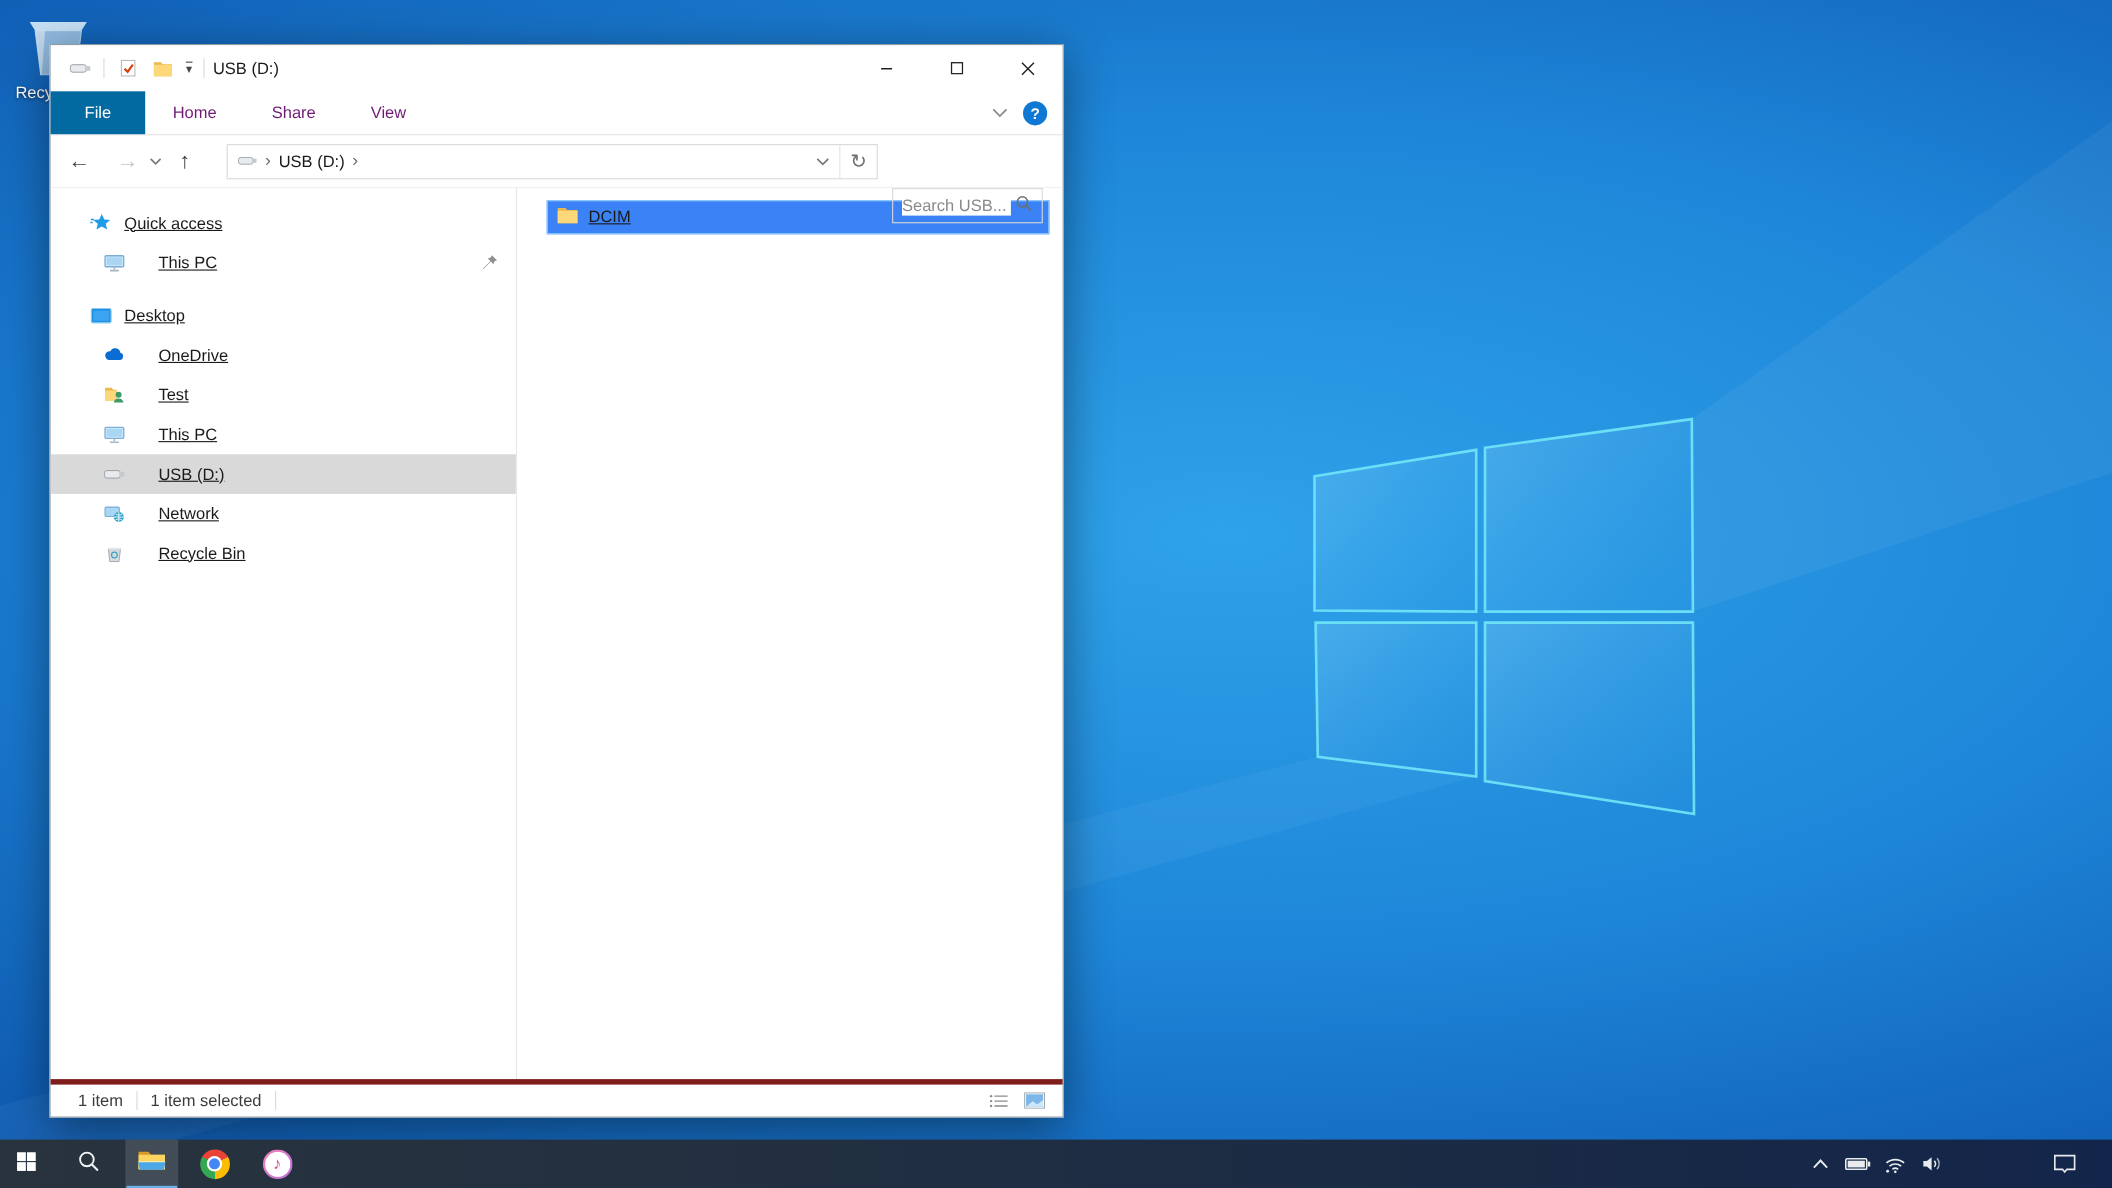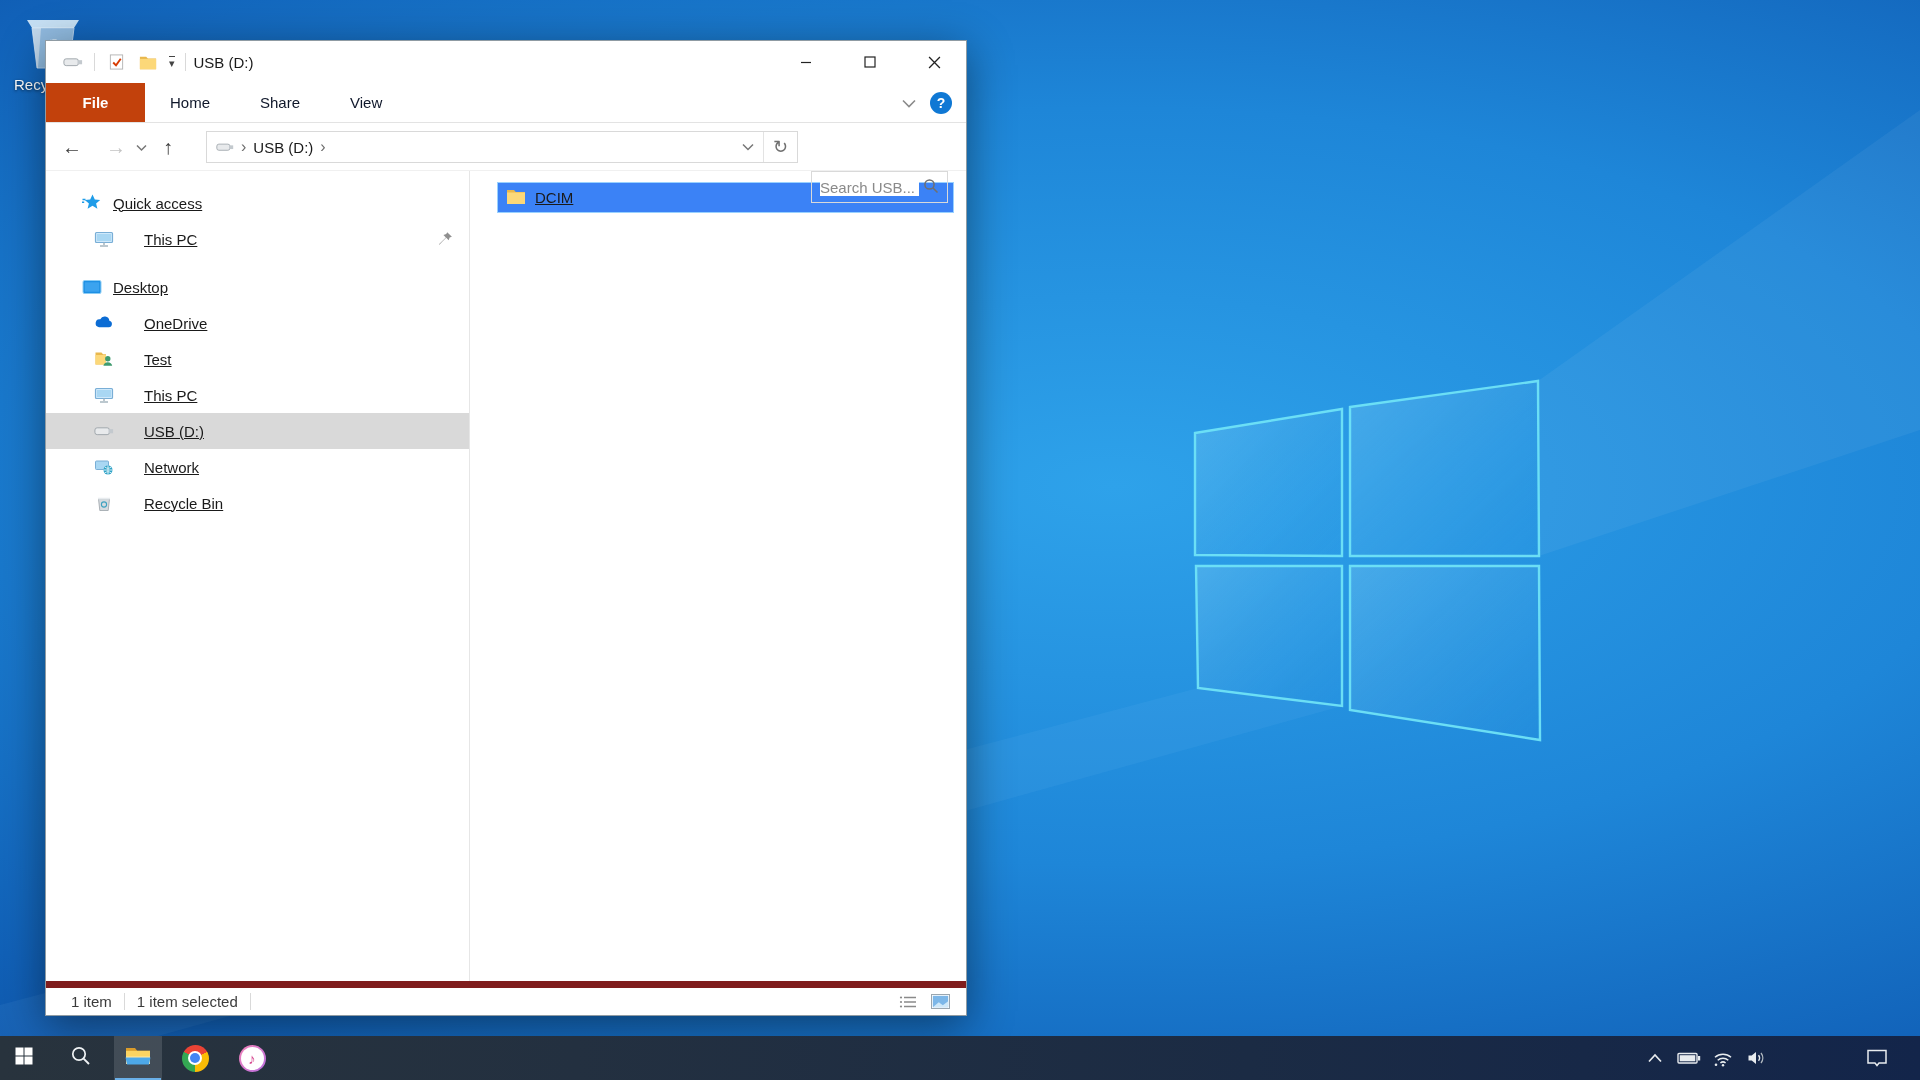--- a/index.html
+++ b/index.html
@@ -30,22 +30,22 @@
   .qat { display:flex; align-items:center; padding-left:16px; gap:10px; }
   .qat .vsep { width:1px; height:18px; background:#d9d9d9; }
   .qat-btn { display:flex; align-items:center; justify-content:center; width:22px; height:22px; }
   .qat-dd { font-size:11px; color:#444; line-height:1; border-top:1.5px solid #444; padding-top:1px; }
   .title-text { font-size:15px; margin-left:8px; }
   .caption { margin-left:auto; display:flex; height:42px; }
   .cap-btn { width:64px; height:42px; display:flex; align-items:center; justify-content:center; }
 
   
   .tabsrow { height:40px; display:flex; align-items:stretch; border-bottom:1px solid #e3e3e3; flex:0 0 auto; position:relative; }
-  .tab { display:flex; align-items:center; font-size:15px; color:#0f172a; padding:0 25px; }
-  .tab.file { background:#c2410c; color:#fff; width:99px; justify-content:center; padding:0;font-weight:bold; }
+  .tab { display:flex; align-items:center; font-size:15px; color:#701a75; padding:0 25px; }
+  .tab.file { background:#0369a1; color:#fff; width:86px; justify-content:center; padding:0; }
   .ribbon-right { position:absolute; right:14px; top:0; height:40px; display:flex; align-items:center; gap:14px; }
   .rib-chev { color:#8a8a8a; }
   .help-btn { width:22px; height:22px; border-radius:50%; background:#0f78d4; color:#fff; font-size:14px; font-weight:bold; display:flex; align-items:center; justify-content:center; }
 
   
   .navrow { height:48px; display:flex; align-items:center; flex:0 0 auto; border-bottom:1px solid #f0f0f0; position:relative; font-size:15px; }
   .nav-glyph { font-size:20px; line-height:1; }
   .nav-back { margin-left:16px; color:#3c3c3c; }
   .nav-fwd  { margin-left:24px; color:#c3c3c3; }
   .nav-chev { margin-left:10px; }
@@ -69,21 +69,21 @@
   .side-item.gap  { margin-top:12px; }
   .side-item.selected { background:#d9d9d9; }
   .sicon { width:20px; height:20px; margin-right:11px; flex:0 0 auto; display:flex; align-items:center; justify-content:center; }
   .pin { position:absolute; right:16px; top:10px; }
 
   .files { flex:1; padding:11px 12px 0 27px; }
   .file-tile { height:31px; display:flex; align-items:center; gap:9px; padding-left:8px; font-size:15px; }
   .file-tile.selected { background:#3b82f6; border:1px solid #99d1ff; }
 
   
-  .statusbar { height:34px; flex:0 0 auto; border-top:7px solid #7f1d1d; display:flex; align-items:center; font-size:15px; color:#3b3b3b; padding:0 14px 0 25px; position:relative; }
+  .statusbar { height:34px; flex:0 0 auto; border-top:5px solid #7f1d1d; display:flex; align-items:center; font-size:15px; color:#3b3b3b; padding:0 14px 0 25px; position:relative; }
   .stat-sep { width:1px; height:17px; background:#d9d9d9; margin:0 12px; }
   .view-toggles { margin-left:auto; display:flex; gap:8px; align-items:center; }
   .vt-btn { width:24px; height:22px; display:flex; align-items:center; justify-content:center; }
 
   
   .taskbar {
     position:absolute; left:0; right:0; bottom:0; height:44px; z-index:10;
     background:linear-gradient(90deg,#28333d 0%,#233040 30%,#1b2b44 65%,#13254a 100%);
     display:flex; align-items:stretch;
   }

